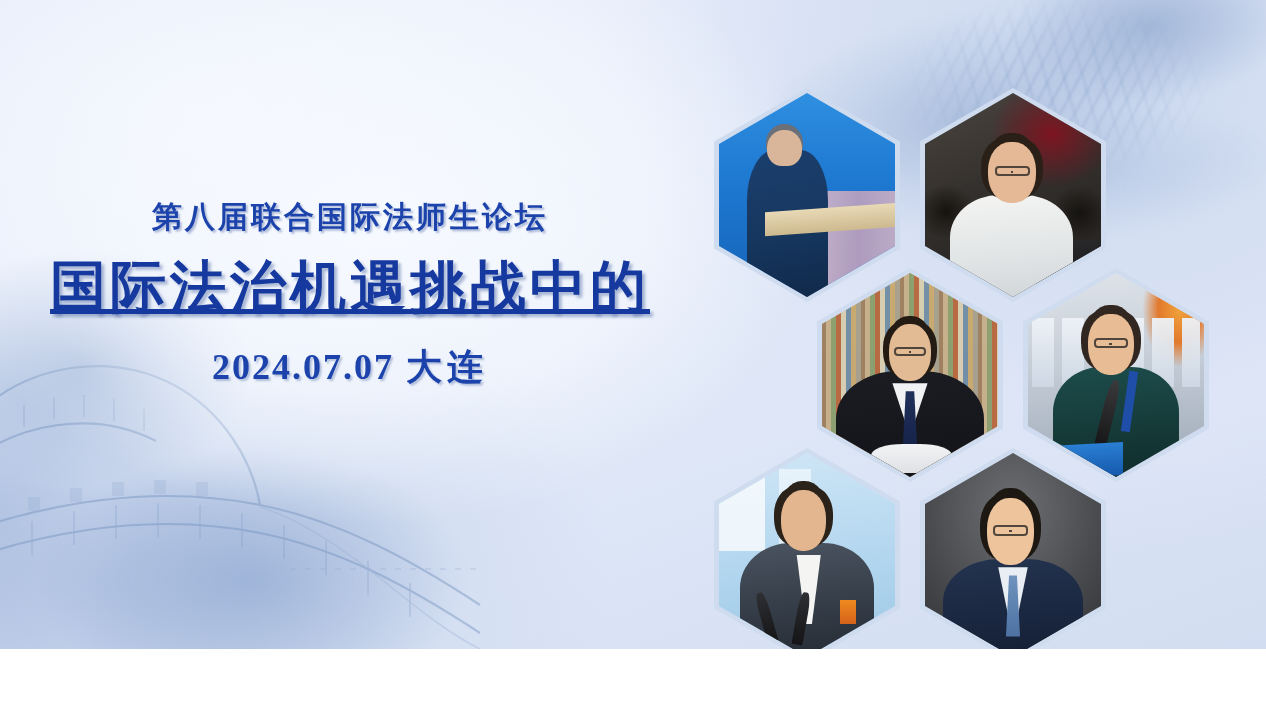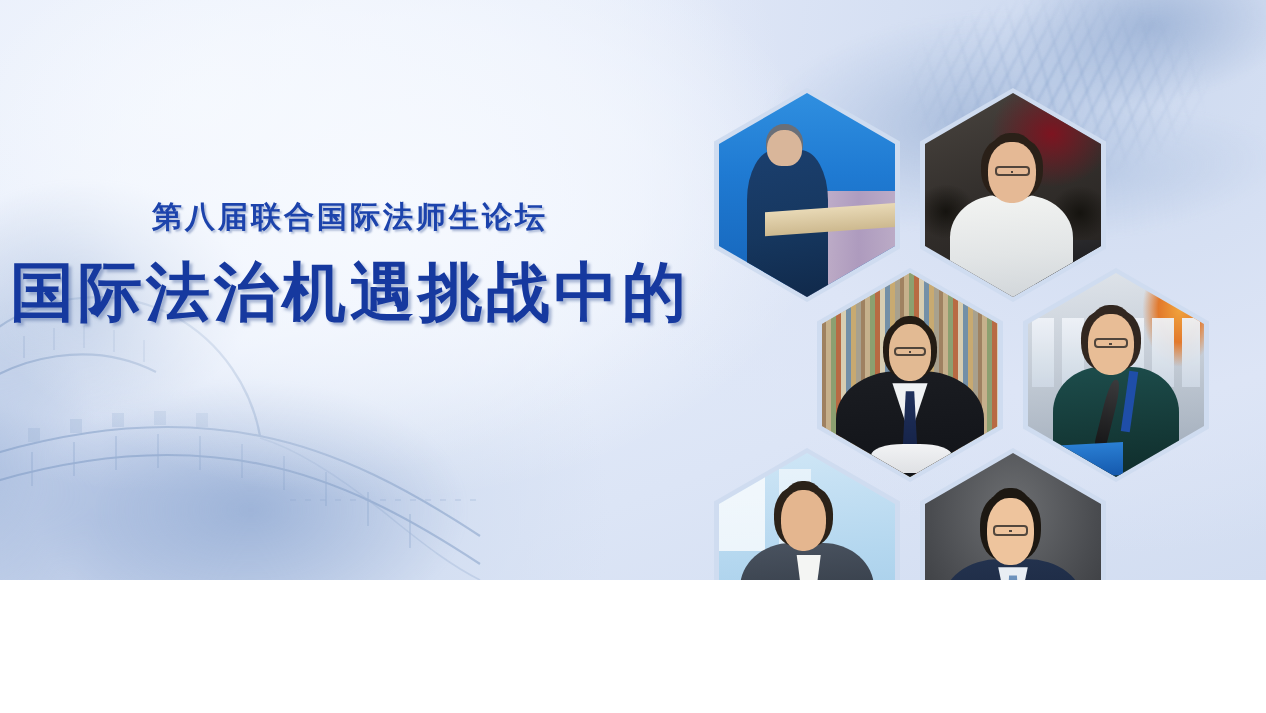--- a/index.html
+++ b/index.html
@@ -4,21 +4,21 @@
 <title>Forum Poster</title>
 <style>
   * { margin:0; padding:0; box-sizing:border-box; }
   html, body {
     width:1266px; height:713px;
     overflow:hidden;
     font-family:"Liberation Sans", sans-serif;
   }
   #poster {
     position:relative;
-    width:1266px; height:580px;
+    width:1266px; height:649px;
     background:#e6ecfa;
     overflow:hidden;
   }
 
   
   .bg-base {
     position:absolute; inset:0;
     background:
       radial-gradient(ellipse 780px 520px at 16% 18%, #f2f6fd 0%, #e9effb 45%, rgba(233,239,251,0) 75%),
       radial-gradient(ellipse 700px 620px at 88% 10%, #ccd9ef 0%, #dde5f6 55%, rgba(221,229,246,0) 80%),
@@ -92,26 +92,27 @@
     font-size:30px;
     letter-spacing:3px;
     color:#1c43ac;
     text-shadow:2px 2px 2px rgba(90,115,170,.45);
     line-height:1.25;
     white-space:nowrap;
   }
   .title-1, .title-2 {
     font-family:"Liberation Serif", serif;
     font-weight:700;
-    font-size:64px;
+    font-size:56px;
     letter-spacing:4px;
     color:#16399f;
     text-shadow:3px 3px 3px rgba(88,112,168,.48);
     line-height:1.28;
     white-space:nowrap;
+    text-decoration:underline;
   }
   .title-1 { margin-top:16px; }
   .title-2 { margin-top:6px; }
   .date-line {
     margin-top:20px;
     font-family:"Liberation Serif", serif;
     font-weight:700;
     font-size:36px;
     letter-spacing:2px;
     color:#1c43ac;
@@ -384,20 +385,23 @@
         <path d="M330 300 L 520 300" stroke-dasharray="6 9"></path>
       </g>
     </svg>
   </div>
 
   <div class="bg-veil"></div>
 
   <div class="text-block">
     <div class="eyebrow">第八届联合国际法师生论坛</div>
     <div class="title-1">国际法治机遇挑战中的</div>
+    <div class="date-line">
+      <span>2024.07.07</span><span class="city">大连</span>
+    </div>
   </div>
 
   <div class="hex-grid">
 
     <div class="hex" style="left:714px; top:88px;">
       <div class="hex-inner">
         <div class="photo p1">
           <div class="fig"></div>
           <div class="head"></div>
         </div>

